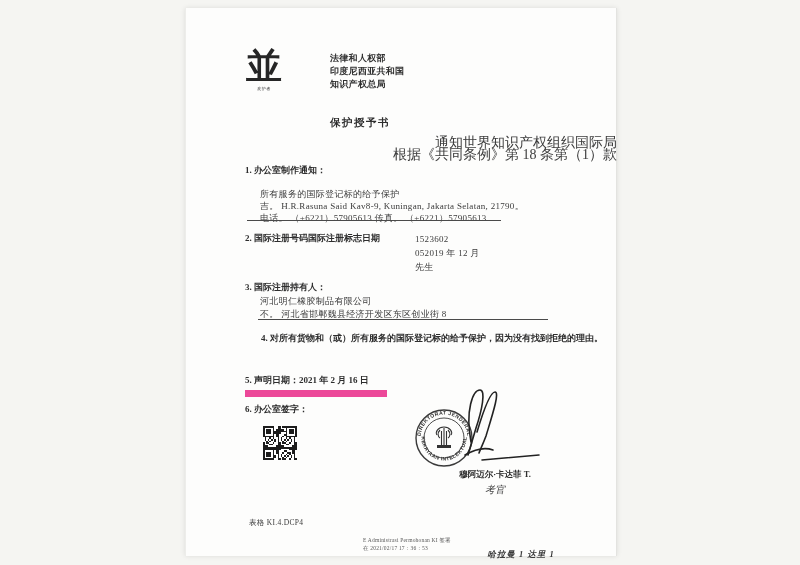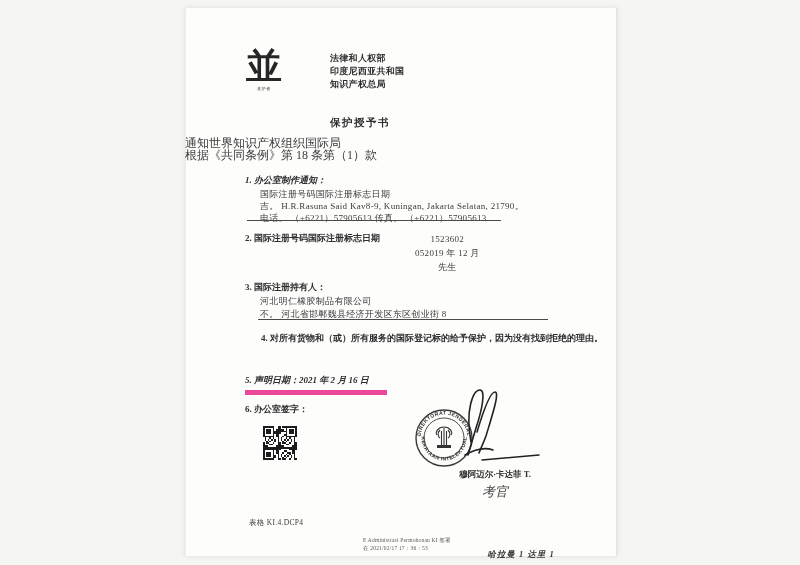--- a/index.html
+++ b/index.html
@@ -17,35 +17,35 @@
   }
   .abs { position:absolute; }
   .b { font-weight:bold; color:#2e2e2e; }
   .t9  { font-size:9px;  letter-spacing:.3px; white-space:nowrap; }
 
   .logo-glyph { font-size:36px; line-height:36px; font-weight:bold; color:#262626; }
   .logo-caption { font-size:4px; letter-spacing:.5px; color:#333; text-align:center; margin-top:2px; }
 
   .ministry { line-height:13px; }
   .doc-title { font-size:10.5px; letter-spacing:1.5px; }
-  .notice { width:432px; text-align:left; line-height:12px; font-size:12px; }
+  .notice { width:432px; text-align:right; line-height:12px; font-size:14px; }
 
   .rule { background:#4a4a4a; height:1px; }
 
   .item-heading { font-size:9px; }
   .sub { line-height:12px; }
 
   .qr { display:grid; grid-template-columns:repeat(21,1fr); grid-template-rows:repeat(21,1fr);
         width:34px; height:34px; background:#fff; }
   .qr i { background:transparent; }
   .qr i.on { background:#1d1d1d; }
 
   .sig-name-block { width:140px; text-align:center; }
   .sig-name { font-size:8.5px; }
-  .sig-role { font-size:13px; font-style:italic; color:#444; margin-top:2px; }
+  .sig-role { font-size:10px; font-style:italic; color:#444; margin-top:2px; }
 
   .footer-form { font-size:7.5px; letter-spacing:.3px; }
   .footer-page { font-size:8.5px; font-style:italic; font-weight:bold; letter-spacing:1px; }
   .esign { font-size:5.5px; line-height:8px; color:#5a5a5a; letter-spacing:.2px; }
 
   svg { display:block; }
 </style>
 </head>
 <body>
 
@@ -61,45 +61,45 @@
     <div>知识产权总局</div>
   </div>
 
   <div class="abs b doc-title" style="left:145px; top:108px;">保护授予书</div>
 
   <div class="abs notice" style="left:0; top:129px;">
     <div>通知世界知识产权组织国际局</div>
     <div>根据《共同条例》第 18 条第（1）款</div>
   </div>
 
-  <div class="abs b item-heading" style="left:60px; top:166px;font-style:italic;">1.  办公室制作通知：</div>
+  <div class="abs b item-heading" style="left:60px; top:156px;">1.  办公室制作通知：</div>
   <div class="abs t9 sub" style="left:75px; top:180px;">
-    <div>国际注册号码国际注册标志日期</div>
+    <div>所有服务的国际登记标的给予保护</div>
     <div>吉。 H.R.Rasuna Said Kav8-9, Kuningan, Jakarta Selatan, 21790。</div>
     <div>电话。 （+6221）57905613 传真。  （+6221）57905613</div>
   </div>
   <div class="abs rule" style="left:62px; top:212px; width:254px;"></div>
 
   <div class="abs b item-heading" style="left:60px; top:224px;">2. 国际注册号码国际注册标志日期</div>
-  <div class="abs t9 sub" style="left:230px; top:224px; line-height:14px;text-align:center;">
+  <div class="abs t9 sub" style="left:230px; top:224px; line-height:14px;">
     <div>1523602</div>
     <div>052019 年 12 月</div>
     <div>先生</div>
   </div>
 
   <div class="abs b item-heading" style="left:60px; top:273px;">3.  国际注册持有人：</div>
   <div class="abs t9 sub" style="left:75px; top:287px; line-height:13px;">
     <div>河北明仁橡胶制品有限公司</div>
     <div>不。  河北省邯郸魏县经济开发区东区创业街 8</div>
   </div>
   <div class="abs rule" style="left:73px; top:311px; width:290px;"></div>
 
   <div class="abs b item-heading" style="left:76px; top:324px;">4.  对所有货物和（或）所有服务的国际登记标的给予保护，因为没有找到拒绝的理由。</div>
 
-  <div class="abs b item-heading" style="left:60px; top:366px; border-bottom:5px solid #ec4899; padding:0 18px 3px 0;font-style:italic;">5.  声明日期：2021 年 2 月 16 日</div>
+  <div class="abs b item-heading" style="left:60px; top:366px; border-bottom:7px solid #ec4899; padding:0 18px 3px 0;">5.  声明日期：2021 年 2 月 16 日</div>
 
   <div class="abs b item-heading" style="left:60px; top:395px;">6.  办公室签字：</div>
 
   <div class="abs qr" style="left:78px; top:418px;">
       <i class="on"></i>
       <i class="on"></i>
       <i class="on"></i>
       <i class="on"></i>
       <i class="on"></i>
       <i class="on"></i>

